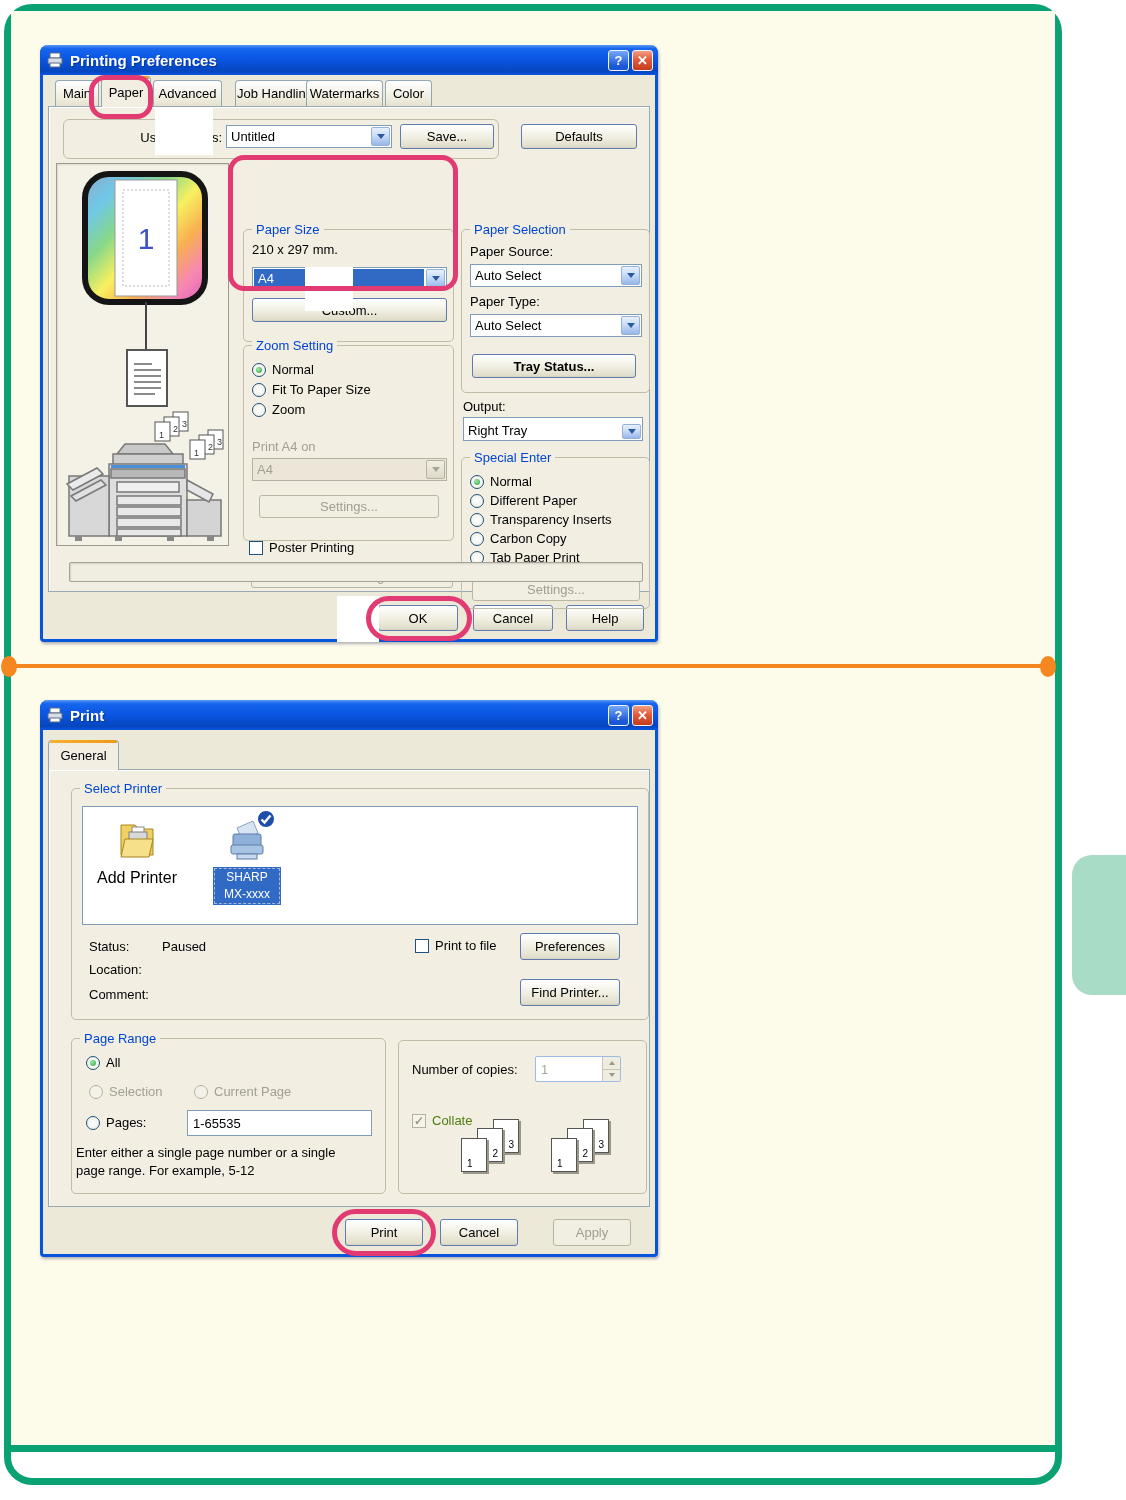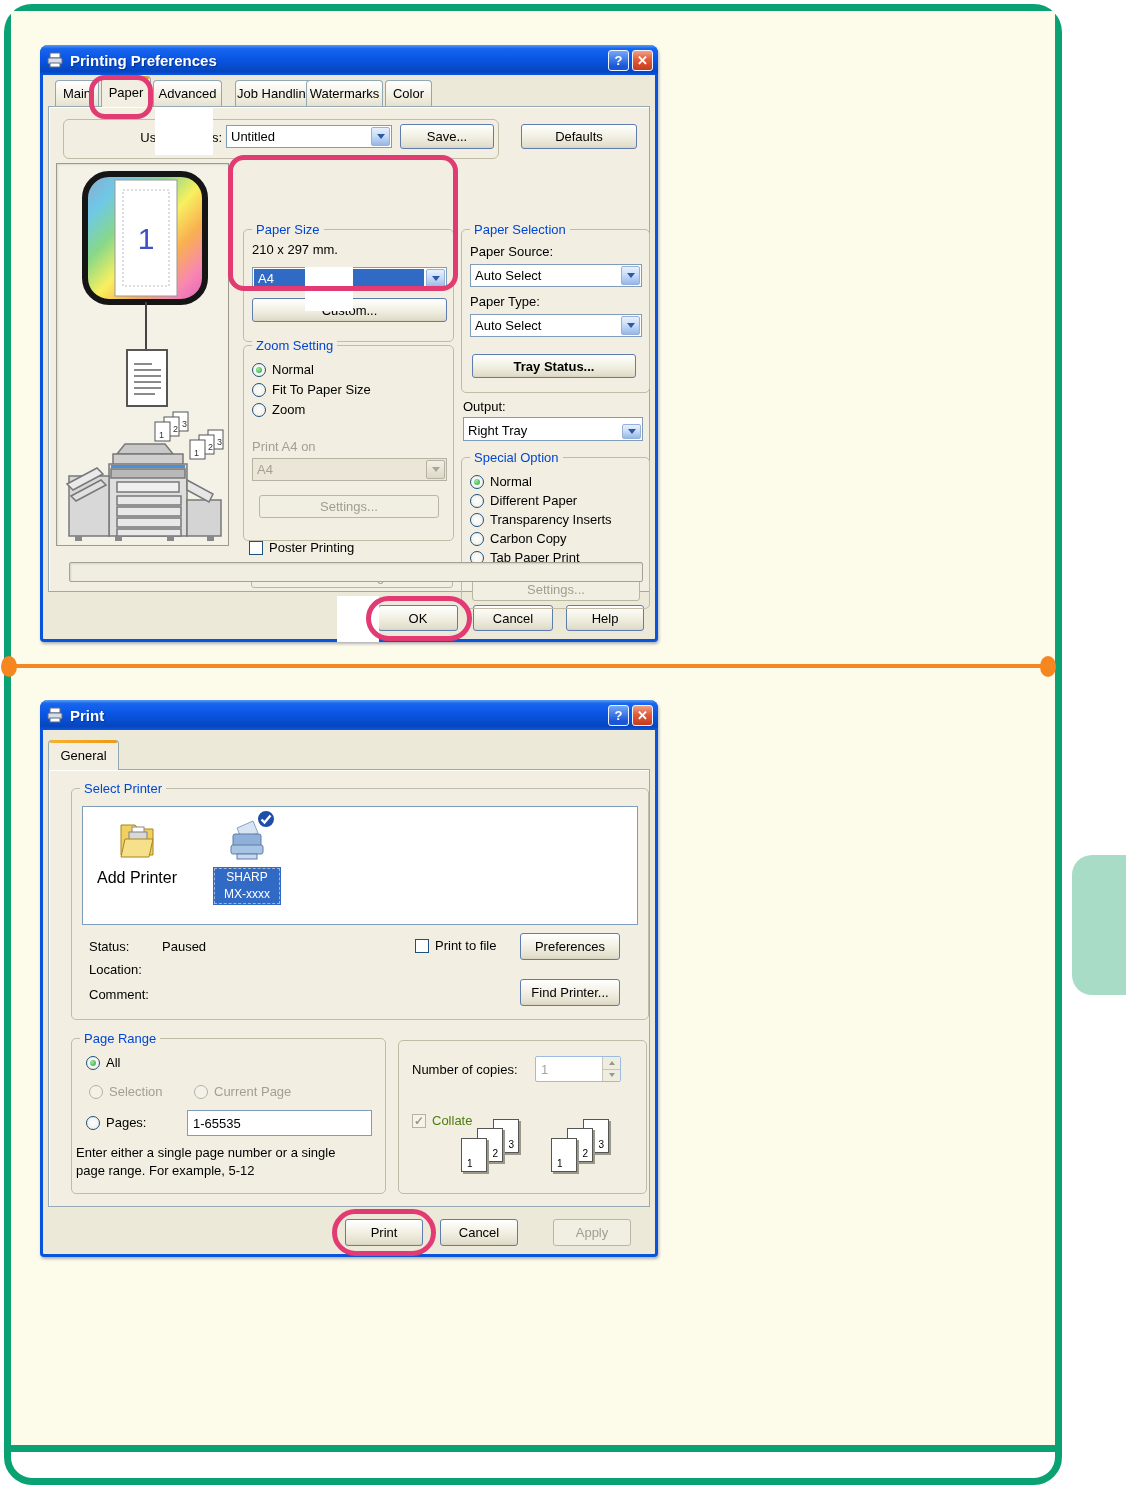--- a/index.html
+++ b/index.html
@@ -259,21 +259,21 @@
 
     <div class="lbl" style="left:414px;top:292px;">Output:</div>
     <div class="combo" style="left:414px;top:310px;width:180px;height:24px;align-items:flex-end;">
       <span class="val">Right Tray</span>
       <span class="arrow">
           <span class="chev"></span>
         </span>
     </div>
 
     <div class="groupbox" style="left:412px;top:350px;width:189px;height:152px;">
-      <span class="gtitle">Special Option</span>
+      <span class="gtitle">Special Enter</span>
       <div class="radio on" style="left:8px;top:16px;">
         <span class="dot"></span>
         <span>Normal</span>
       </div>
       <div class="radio" style="left:8px;top:35px;">
         <span class="dot"></span>
         <span>Different Paper</span>
       </div>
       <div class="radio" style="left:8px;top:54px;">
         <span class="dot"></span>

